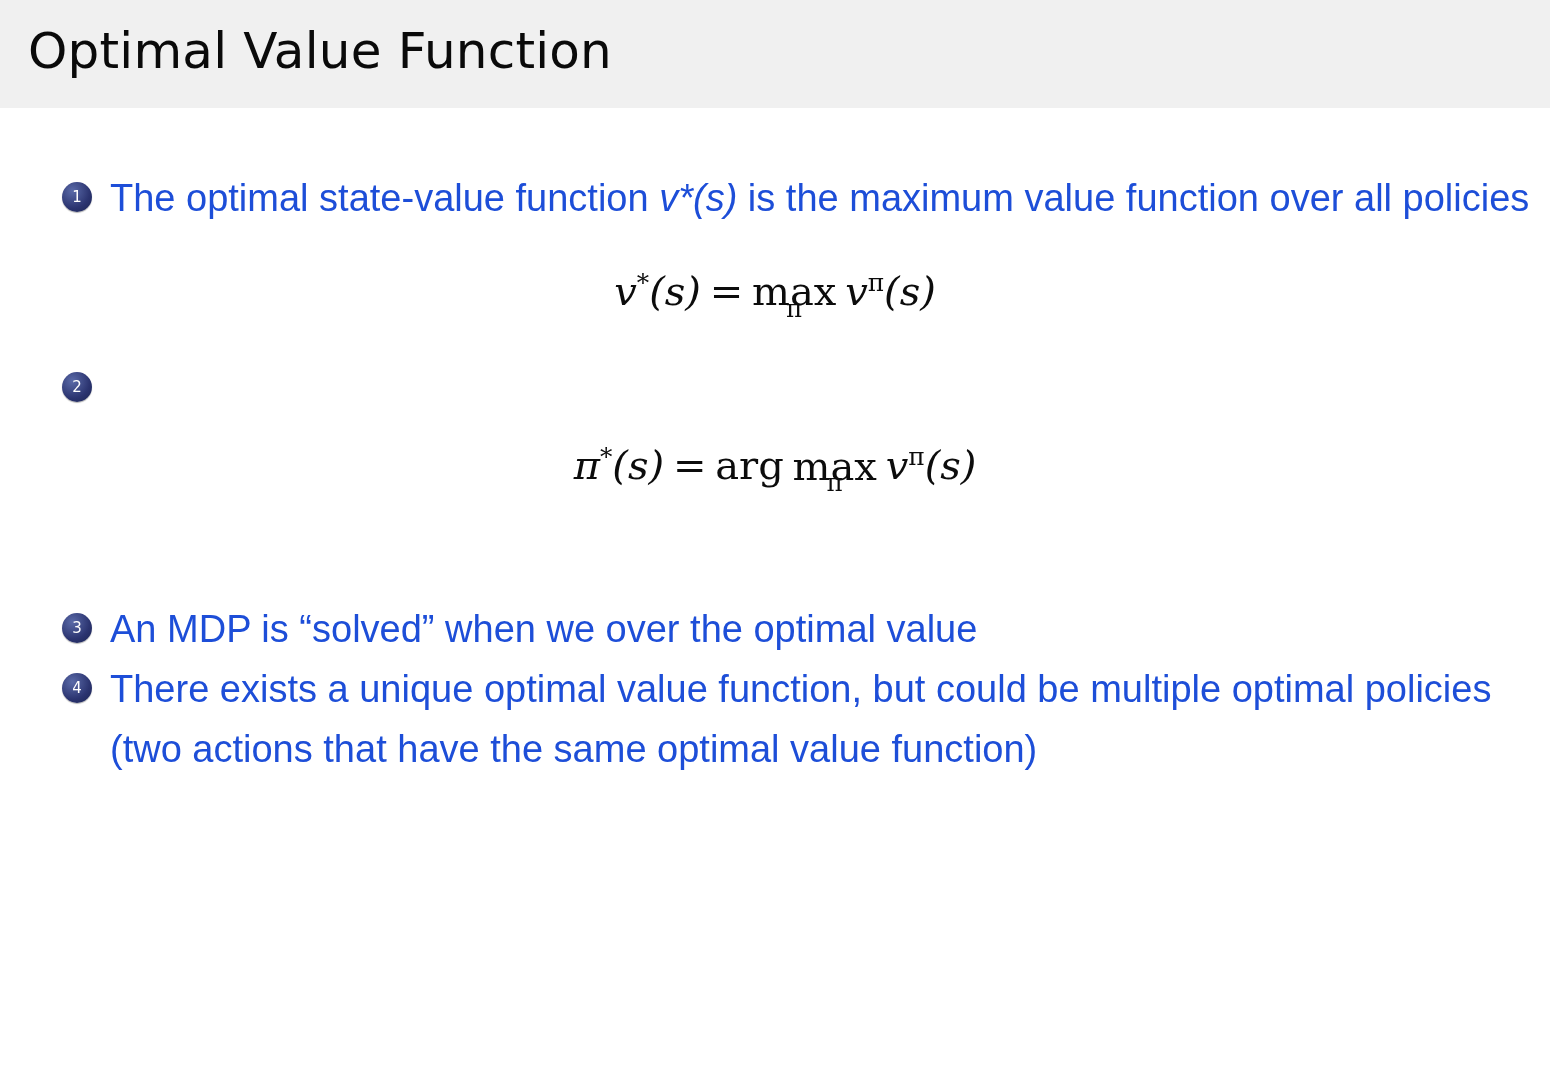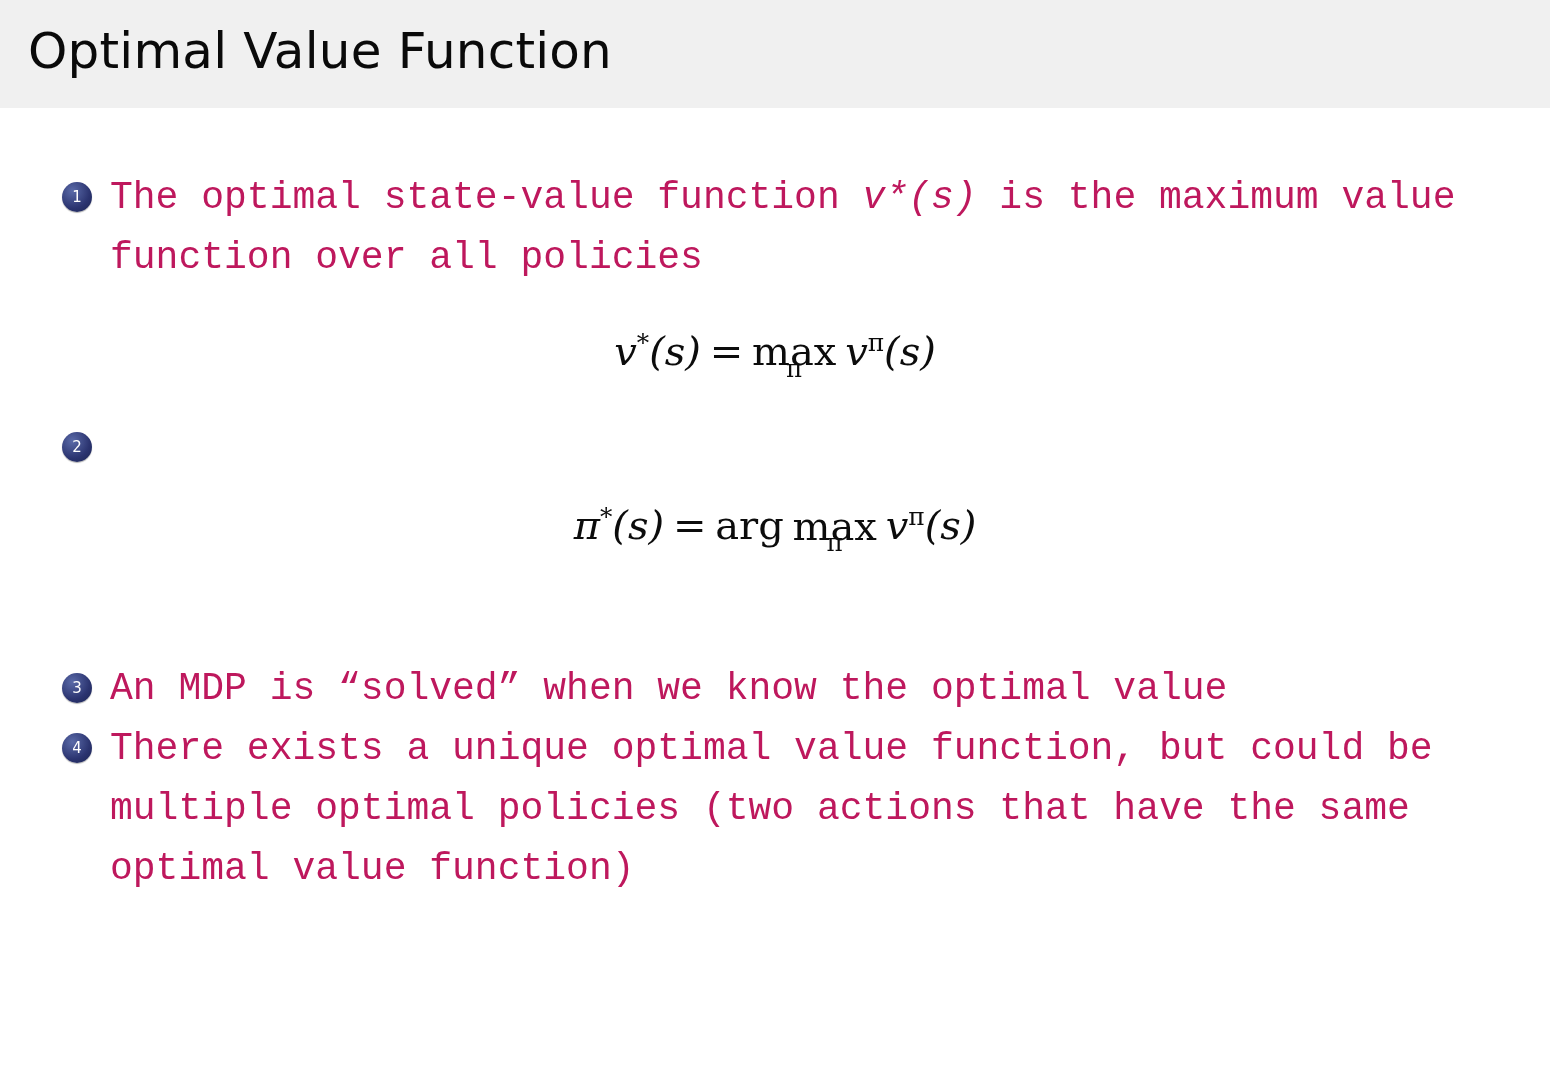--- a/index.html
+++ b/index.html
@@ -63,23 +63,23 @@
     line-height: 30px;
     text-align: center;
     font-family: "DejaVu Sans", sans-serif;
     margin-top: 14px;
     box-shadow: 0 1px 1px rgba(0,0,0,0.3);
   }
   .btext {
     margin-left: 18px;
     font-size: 38px;
     line-height: 1.58;
-    color: #be185d;
+    color: #1d4ed8;
     max-width: 1420px;
-    font-family: Liberation Mono, monospace;
+    font-family: Liberation Sans, sans-serif;
   }
   .it { font-style: italic; }
   .eq {
     text-align: center;
     font-size: 40px;
     color: #0c0c0c;
     font-family: "DejaVu Serif", serif;
   }
   .eq .math {
     display: inline-block;
@@ -150,21 +150,21 @@
     <div class="eq">
       <span class="math">
         <span class="mi">π</span><span class="sup">*</span><span class="mi">(s)</span><span class="sp"></span><span class="mo">=</span><span class="sp"></span><span class="mo">arg</span><span class="sp"></span><span class="opwrap"><span class="mo">max</span><span class="oplim">π</span></span><span class="sp"></span><span class="mi">v</span><span class="sup">π</span><span class="mi">(s)</span>
       </span>
     </div>
 
     <div class="gap-c"></div>
 
     <div class="bullet">
       <div class="num">3</div>
-      <div class="btext">An MDP is “solved” when we know the optimal value</div>
+      <div class="btext">An MDP is “solved” when we over the optimal value</div>
     </div>
 
     <div class="bullet">
       <div class="num">4</div>
       <div class="btext">There exists a unique optimal value function, but could be multiple optimal policies (two actions that have the same optimal value function)</div>
     </div>
 
   </div>
 </div>
 

